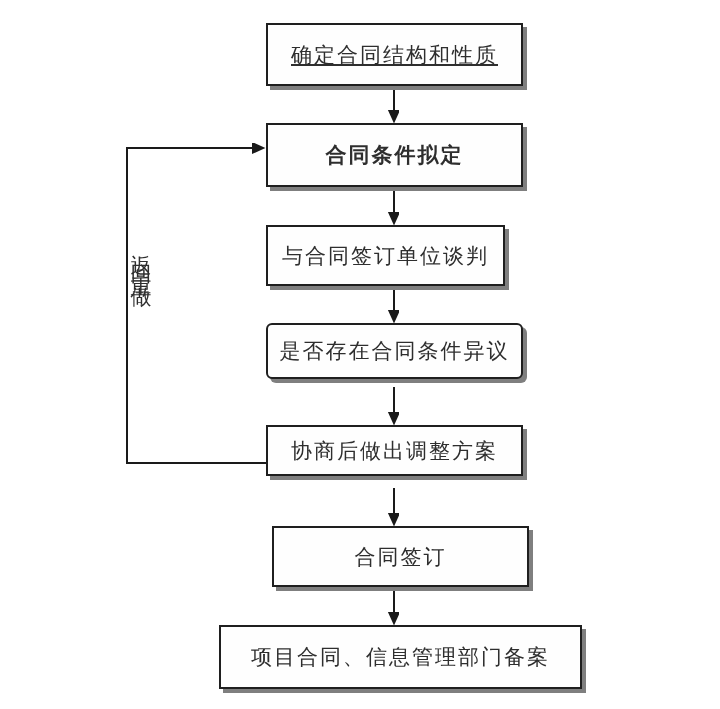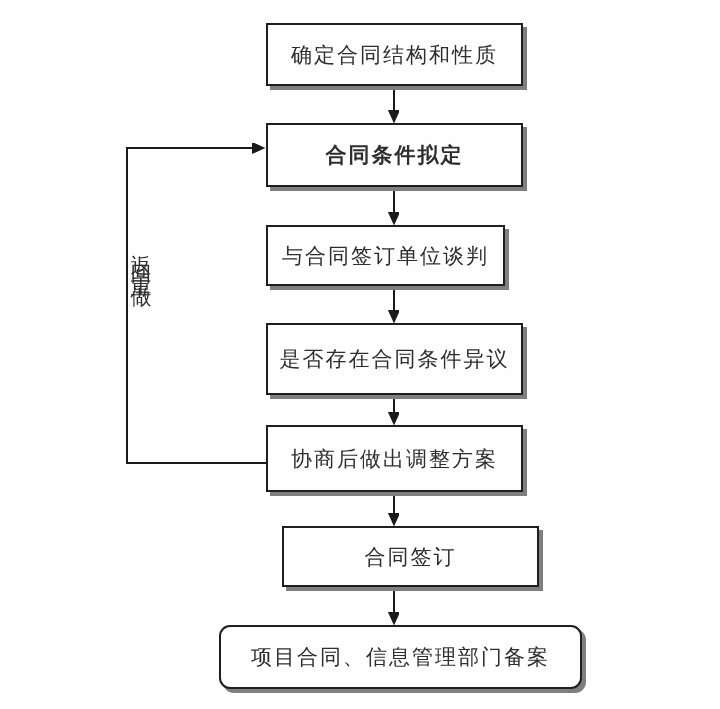--- a/index.html
+++ b/index.html
@@ -39,27 +39,27 @@
     border: 2px solid var(--box-border);
     box-shadow: 4px 4px 0 0 var(--shadow);
     display: flex;
     align-items: center;
     justify-content: center;
     color: var(--text);
     font-size: 21px;
     letter-spacing: 2px;
     white-space: nowrap;
   }
-  .box-1 { left: 266px; top: 23px;  width: 257px; height: 63px; }
+  .box-1 { left: 266px; top: 23px;  width: 257px; height: 63px; text-decoration: underline; }
   .box-2 { left: 266px; top: 123px; width: 257px; height: 64px; font-weight: bold; }
   .box-3 { left: 266px; top: 225px; width: 239px; height: 61px; }
-  .box-4 { left: 266px; top: 323px; width: 257px; height: 72px; }
-  .box-5 { left: 266px; top: 425px; width: 257px; height: 67px; }
-  .box-6 { left: 282px; top: 526px; width: 257px; height: 61px; }
-  .box-7 { left: 219px; top: 625px; width: 363px; height: 64px; border-radius: 11px; }
+  .box-4 { left: 266px; top: 323px; width: 257px; height: 56px; border-radius: 6px; }
+  .box-5 { left: 266px; top: 425px; width: 257px; height: 51px; }
+  .box-6 { left: 272px; top: 526px; width: 257px; height: 61px; }
+  .box-7 { left: 219px; top: 625px; width: 363px; height: 64px; }
   .feedback-label {
     position: absolute;
     left: 130px;
     top: 237px;
     writing-mode: vertical-rl;
     text-orientation: upright;
     color: var(--text);
     font-size: 21px;
     letter-spacing: 11px;
     line-height: 22px;

